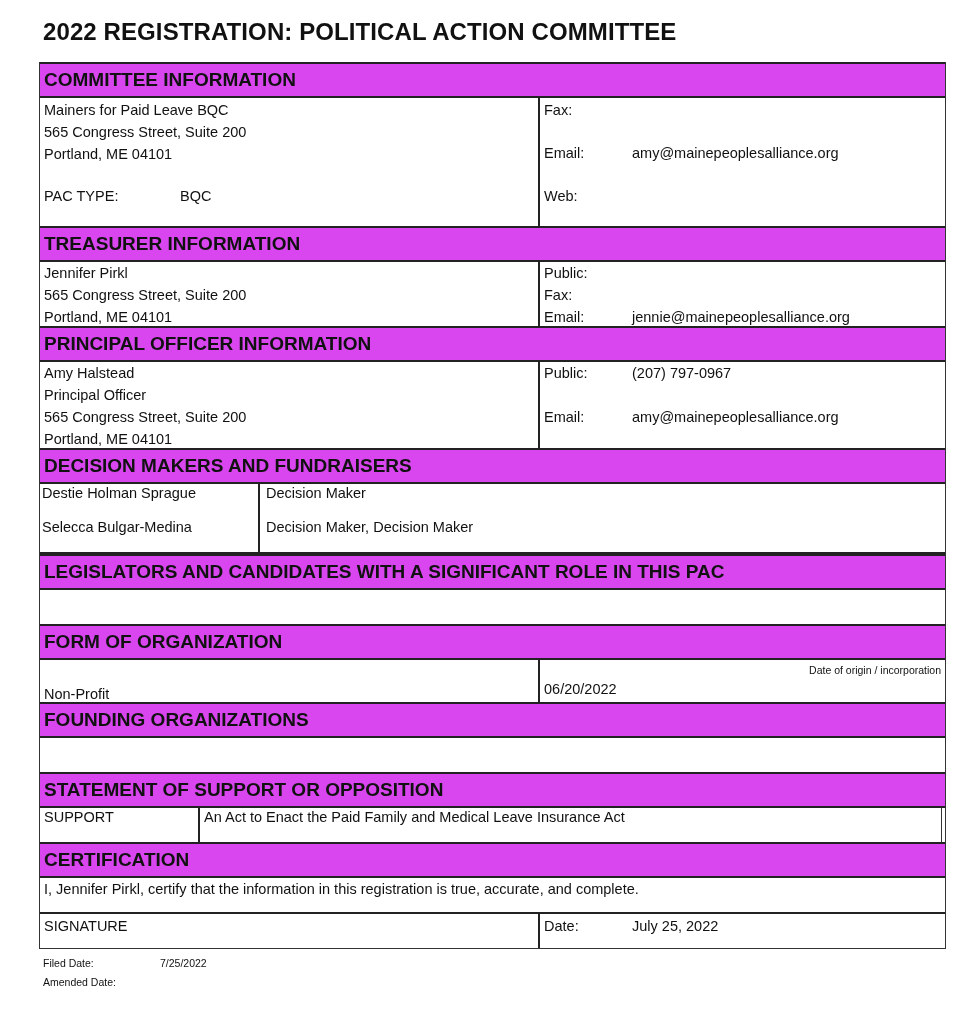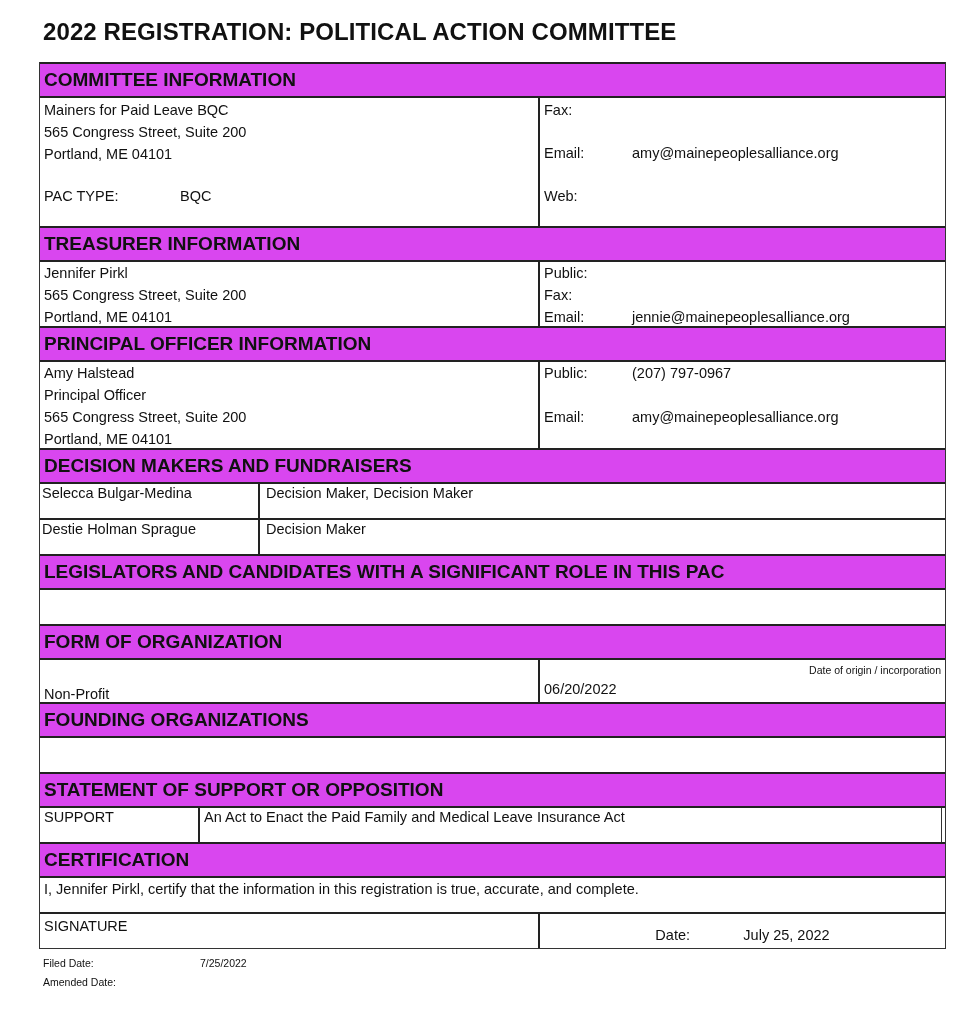--- a/index.html
+++ b/index.html
@@ -86,27 +86,27 @@
           <span>(207) 797-0967</span>
         </div>
       <div class="line kv" style="margin-top:22px;">
           <span class="k">Email:</span>
           <span>amy@mainepeoplesalliance.org</span>
         </div>
     </div>
   </div>
 
   <div class="hdr" style="height:36px;">DECISION MAKERS AND FUNDRAISERS</div>
+  <div class="row" style="height:34px;">
+    <div class="cell vline" style="width:220px;padding-left:2px;">Destie Holman Sprague</div>
+    <div class="cell" style="flex:1;padding-left:6px;">Decision Maker</div>
+  </div>
   <div class="row" style="height:34px;border-bottom:2px solid #222;">
     <div class="cell vline" style="width:220px;padding-left:2px;">Selecca Bulgar-Medina</div>
     <div class="cell" style="flex:1;padding-left:6px;">Decision Maker, Decision Maker</div>
-  </div>
-  <div class="row" style="height:34px;">
-    <div class="cell vline" style="width:220px;padding-left:2px;">Destie Holman Sprague</div>
-    <div class="cell" style="flex:1;padding-left:6px;">Decision Maker</div>
   </div>
 
   <div class="hdr" style="height:36px;">LEGISLATORS AND CANDIDATES WITH A SIGNIFICANT ROLE IN THIS PAC</div>
   <div class="row" style="height:34px;">
     <div class="cell" style="flex:1;"></div>
   </div>
 
   <div class="hdr" style="height:36px;">FORM OF ORGANIZATION</div>
   <div class="row" style="height:42px;">
     <div class="cell vline" style="width:500px;display:flex;align-items:flex-end;padding-bottom:0;">Non-Profit</div>
@@ -126,24 +126,24 @@
     <div class="cell vline" style="width:160px;">SUPPORT</div>
     <div class="cell" style="flex:1;border-right:1px solid #333;margin-right:3px;">An Act to Enact the Paid Family and Medical Leave Insurance Act</div>
   </div>
 
   <div class="hdr" style="height:36px;">CERTIFICATION</div>
   <div class="row" style="height:34px;border-bottom:2px solid #222;">
     <div class="cell" style="flex:1;padding-top:3px;">I, Jennifer Pirkl, certify that the information in this registration is true, accurate, and complete.</div>
   </div>
   <div class="row" style="height:34px;border-bottom:1px solid #333;">
     <div class="cell vline" style="width:500px;padding-top:4px;">SIGNATURE</div>
-    <div class="cell kv" style="flex:1;padding-top:13px;justify-content:center;">
+    <div class="cell kv" style="flex:1;padding-top:4px;">
       <span class="k">Date:</span>
       <span>July 25, 2022</span>
     </div>
   </div>
 </div>
 
 <div class="footer" style="left:43px;top:957px;">Filed Date:</div>
-<div class="footer" style="left:160px;top:957px;margin-left:40px;">7/25/2022</div>
+<div class="footer" style="left:160px;top:957px;">7/25/2022</div>
 <div class="footer" style="left:43px;top:976px;">Amended Date:</div>
 <div class="footer" style="left:160px;top:976px;"></div>
 <div class="footer" style="right:40px;top:1035px;">PAC Registration</div>
 
 </body></html>

